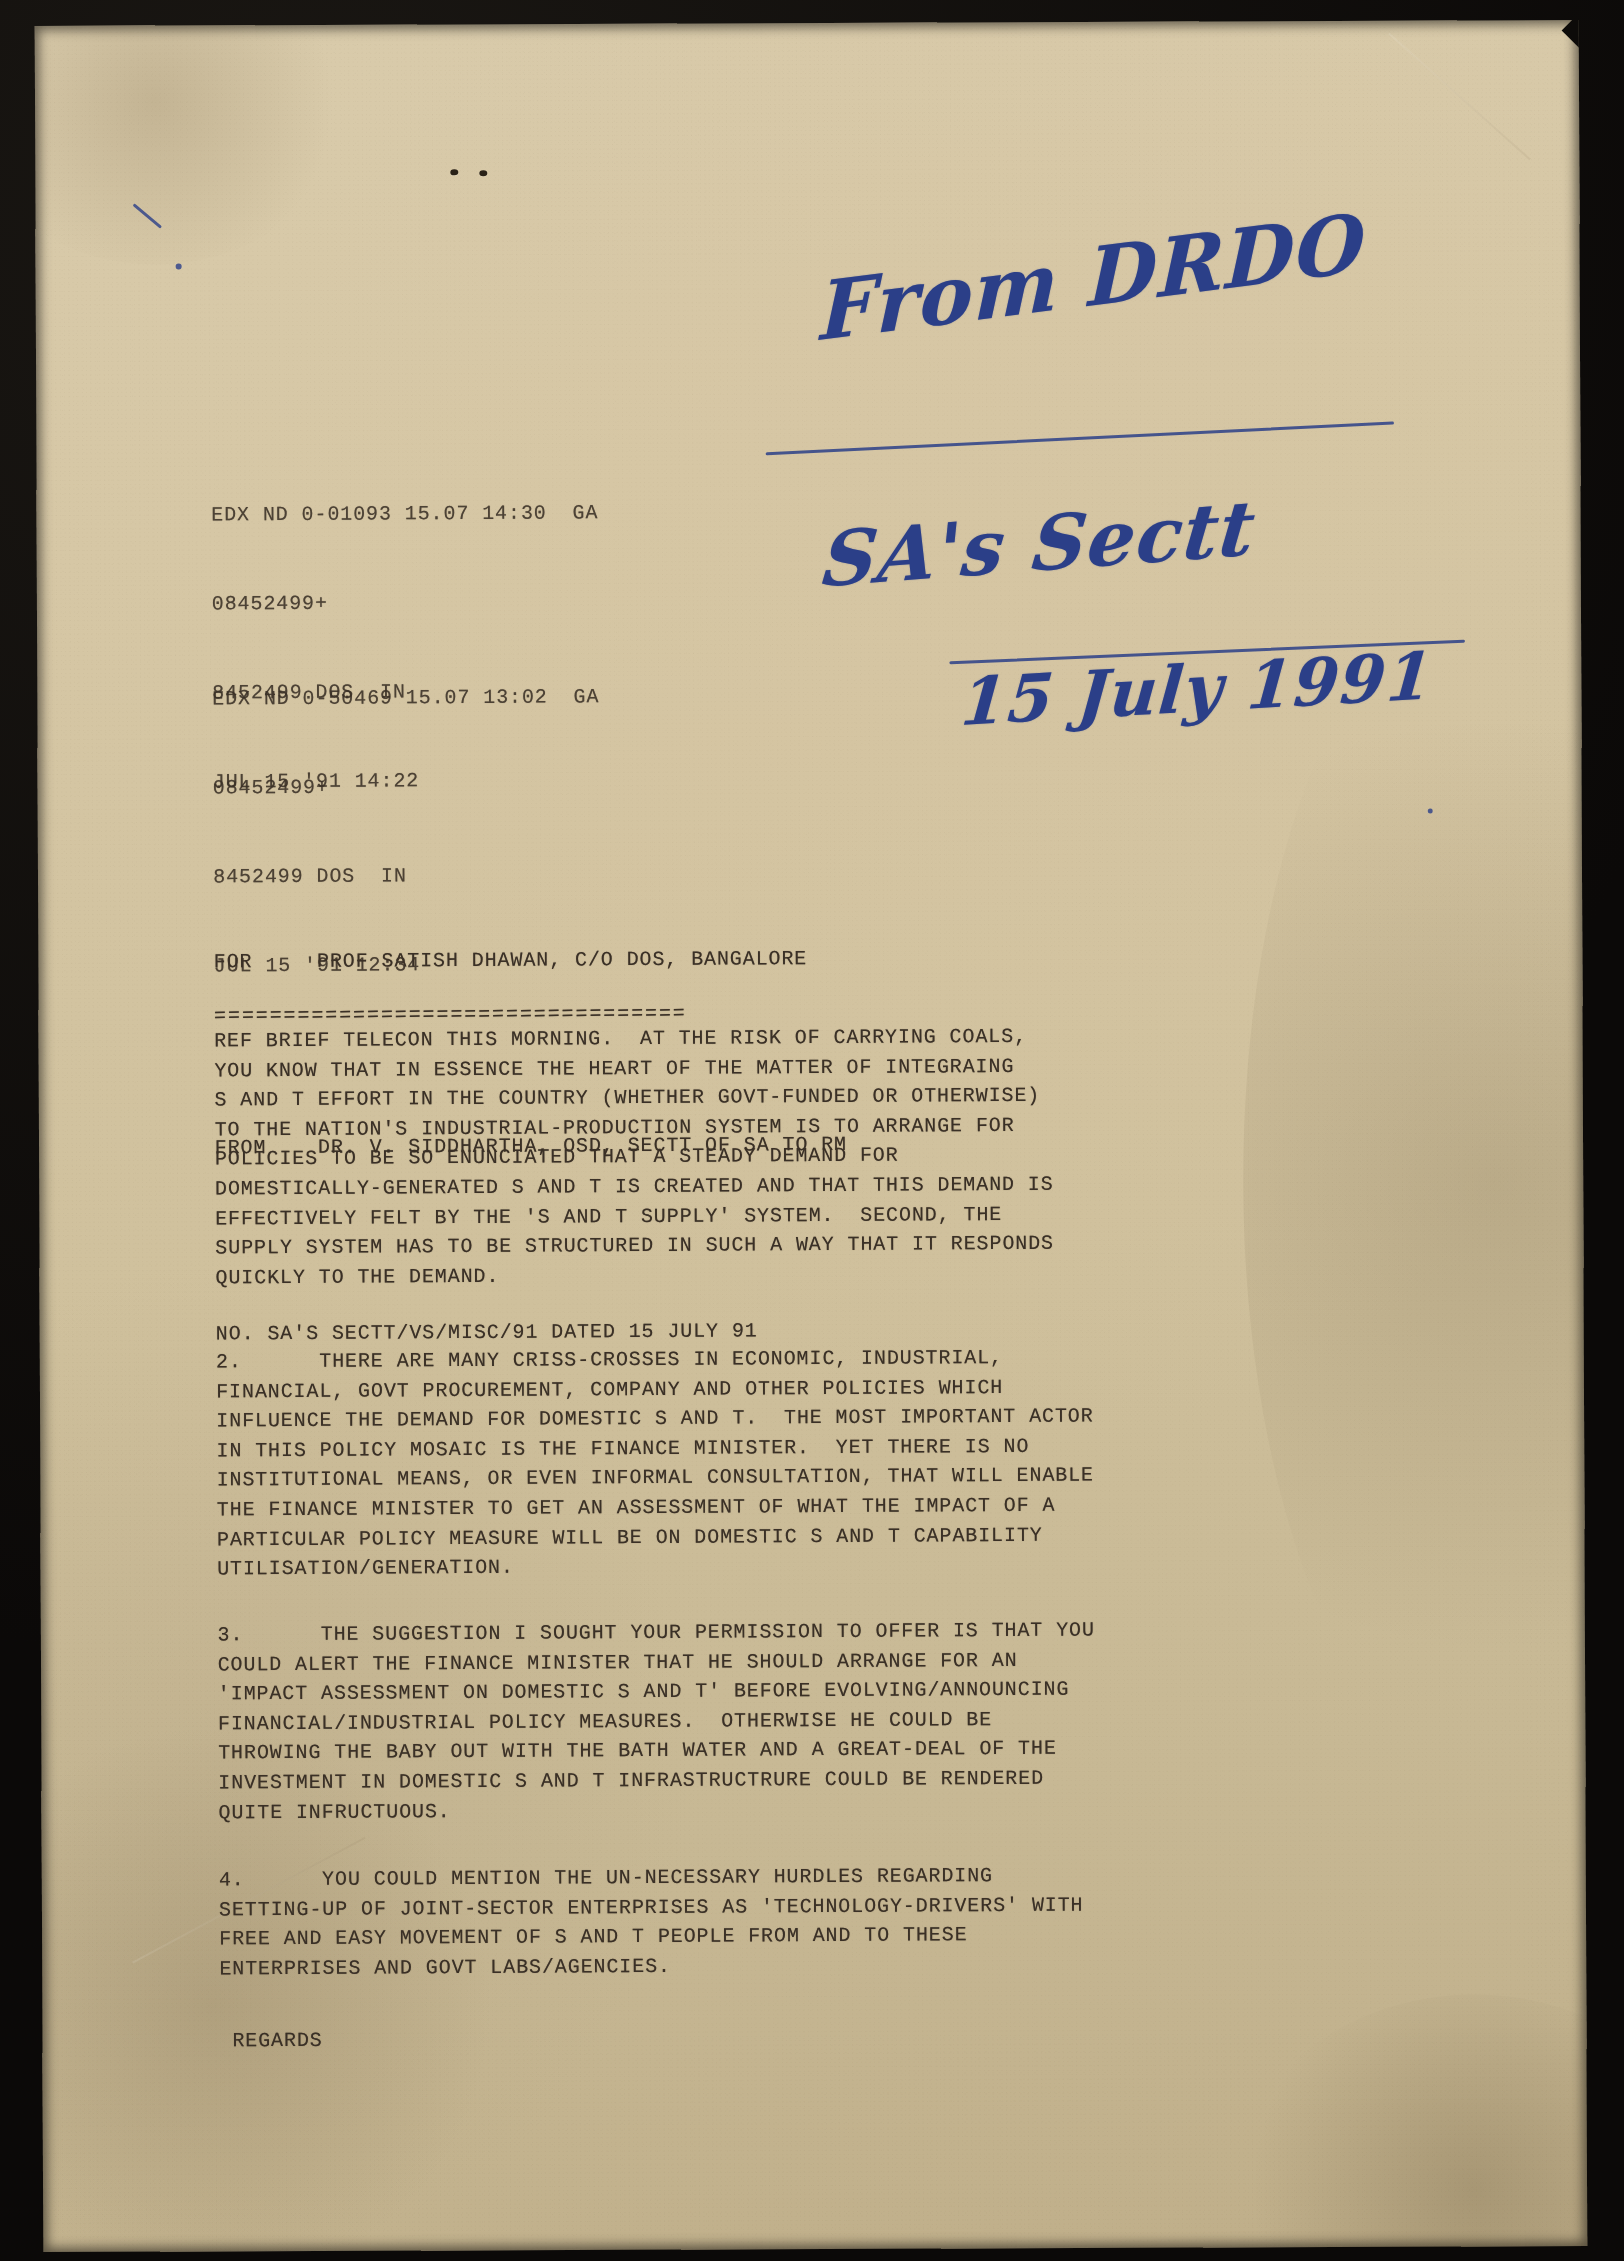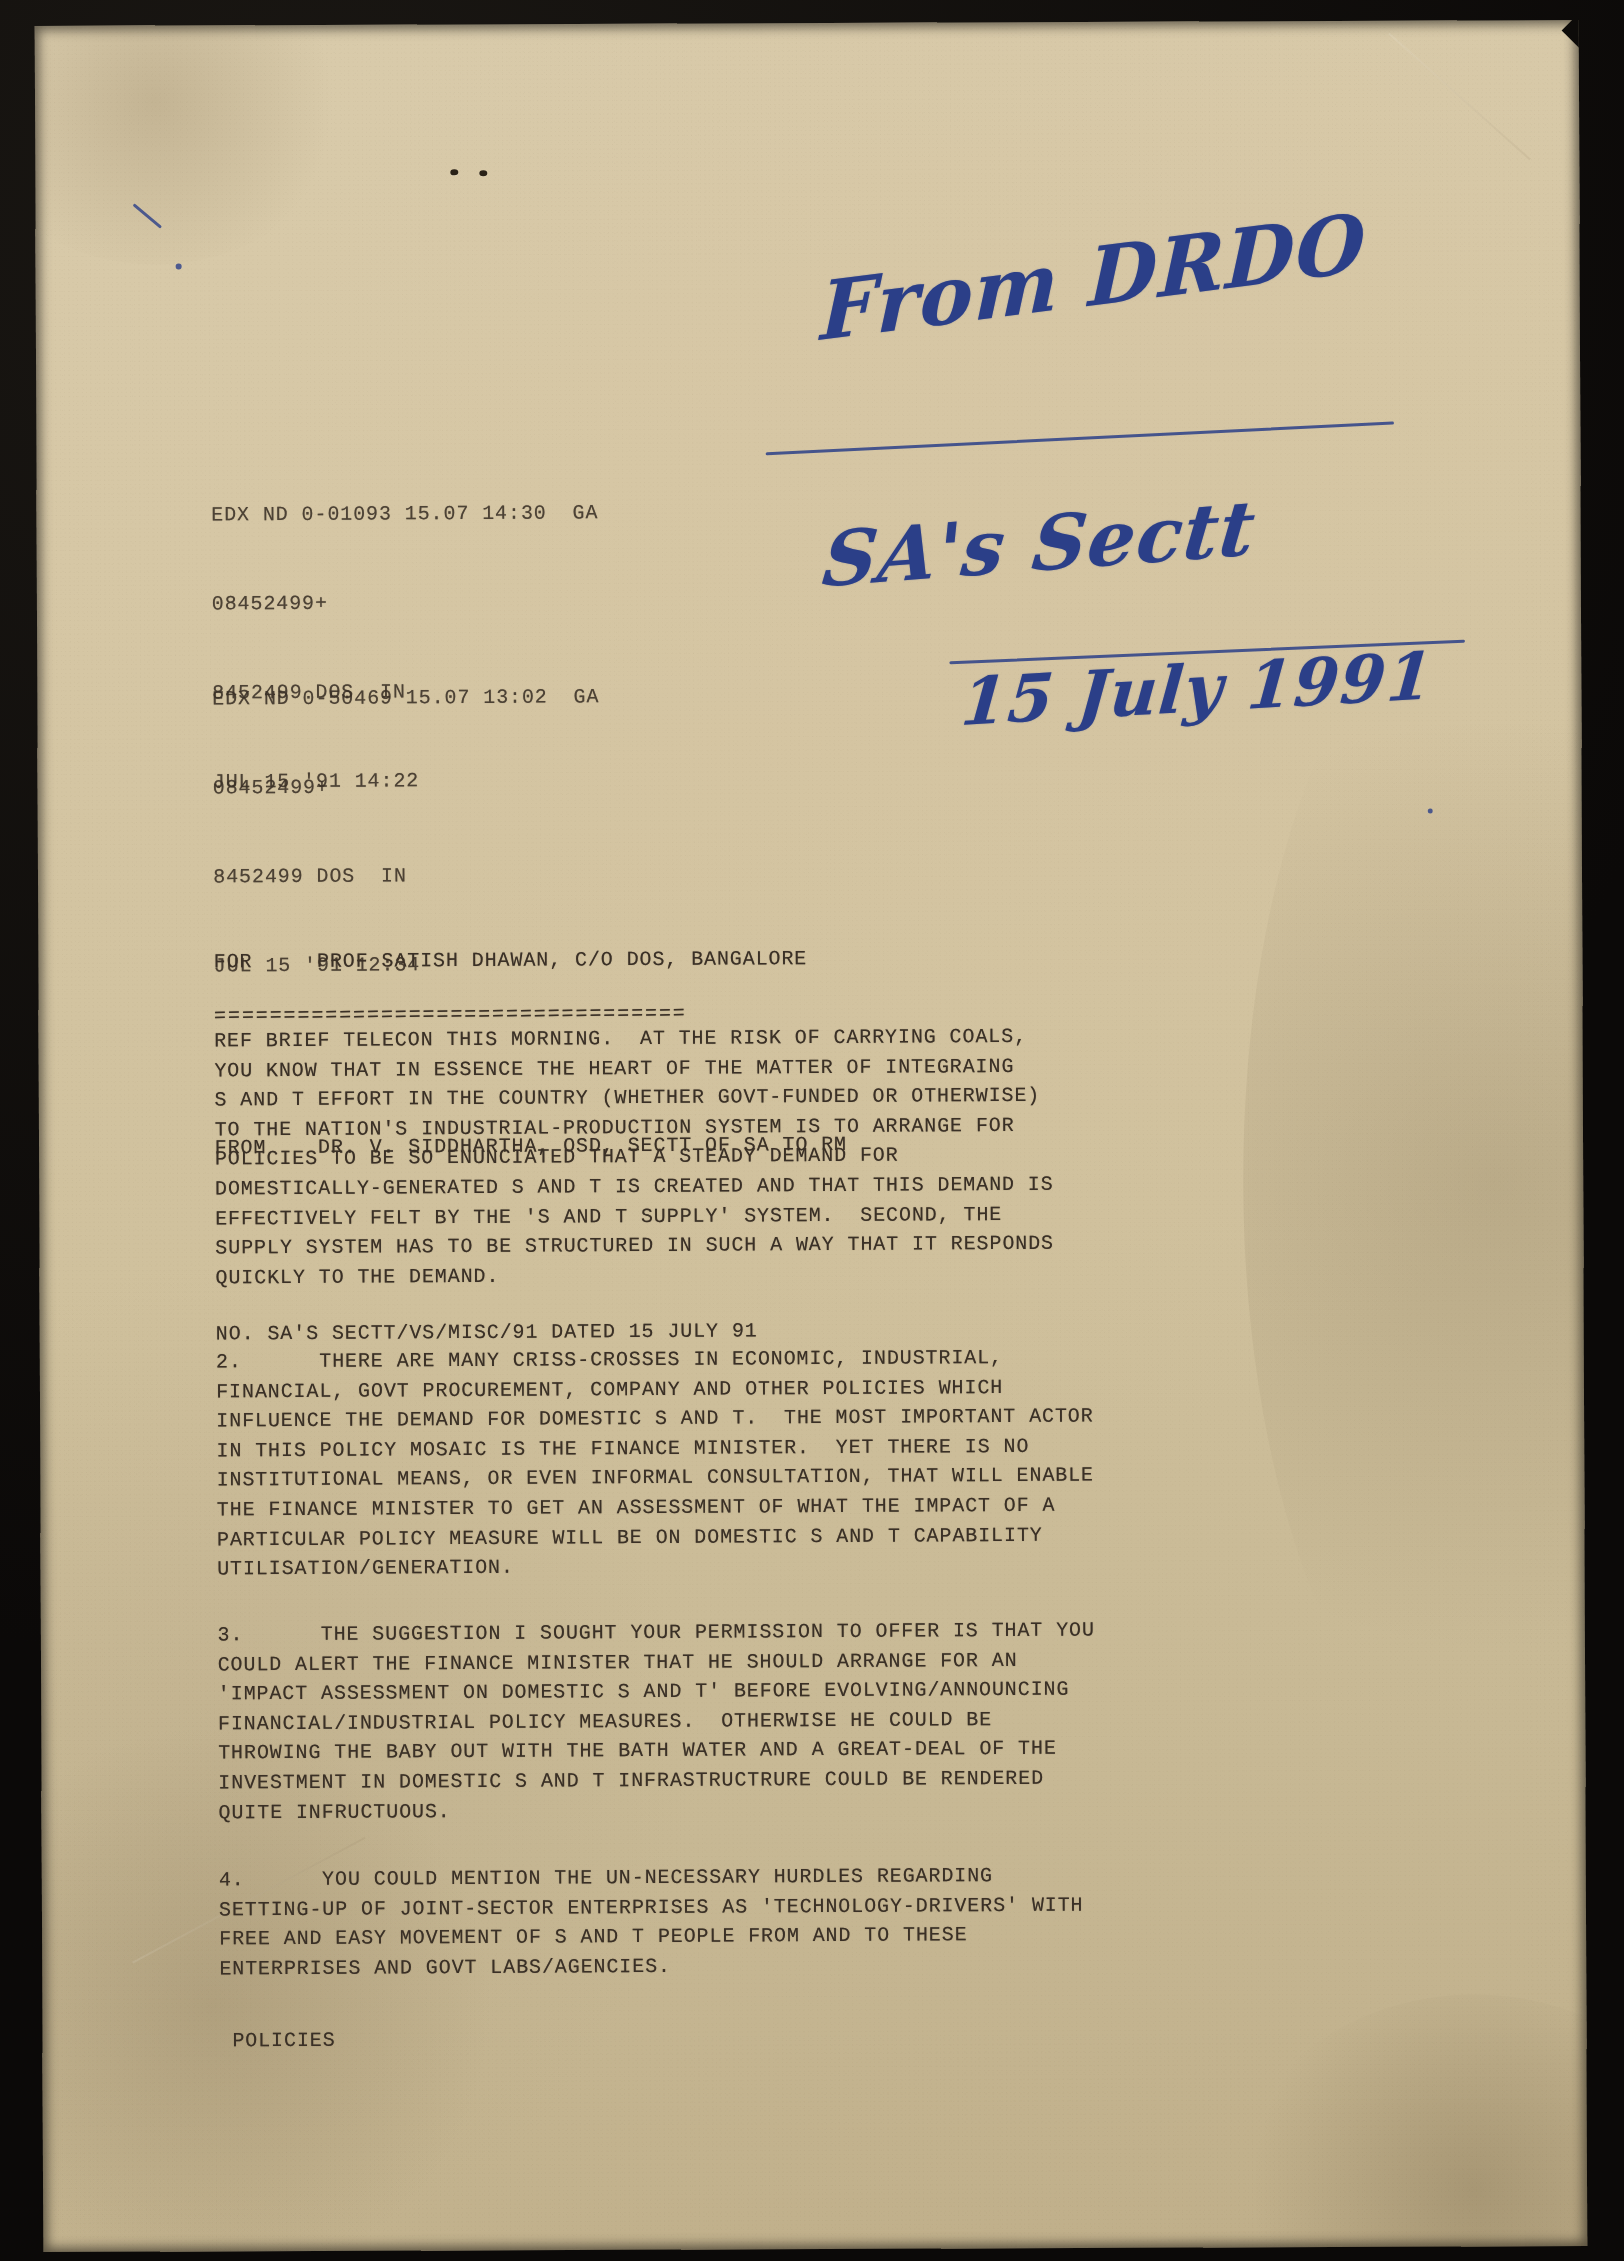--- a/index.html
+++ b/index.html
@@ -230,17 +230,17 @@
 FINANCIAL/INDUSTRIAL POLICY MEASURES.  OTHERWISE HE COULD BE
 THROWING THE BABY OUT WITH THE BATH WATER AND A GREAT-DEAL OF THE
 INVESTMENT IN DOMESTIC S AND T INFRASTRUCTRURE COULD BE RENDERED
 QUITE INFRUCTUOUS.</div>
 
     <div style="position:absolute; left:0; top:1424px; width:100%;">4.      YOU COULD MENTION THE UN-NECESSARY HURDLES REGARDING
 SETTING-UP OF JOINT-SECTOR ENTERPRISES AS 'TECHNOLOGY-DRIVERS' WITH
 FREE AND EASY MOVEMENT OF S AND T PEOPLE FROM AND TO THESE
 ENTERPRISES AND GOVT LABS/AGENCIES.</div>
 
-    <div style="position:absolute; left:12.6px; top:1585px;">POLICIES</div>
+    <div style="position:absolute; left:12.6px; top:1585px;">REGARDS</div>
   </div>
 
 </div>
 
 
 </body></html>

